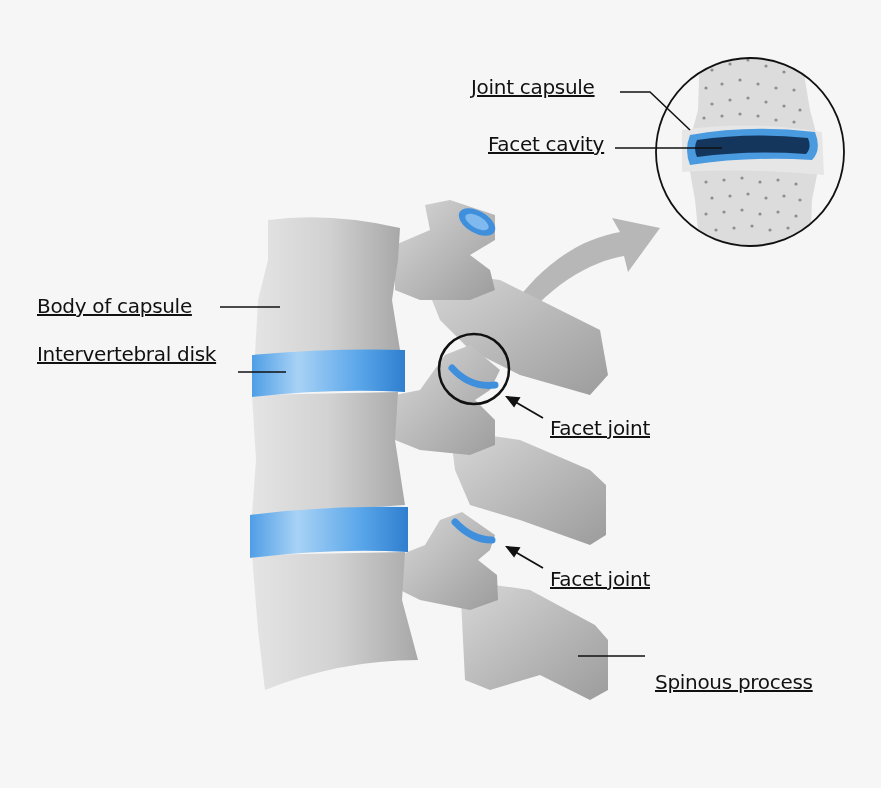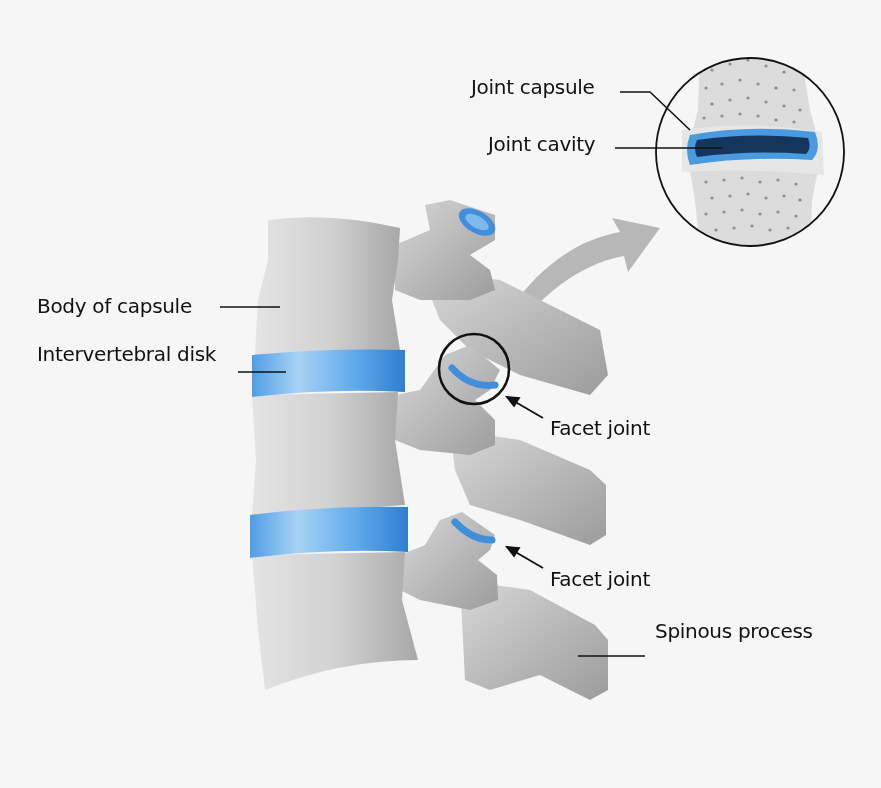--- a/index.html
+++ b/index.html
@@ -1,18 +1,18 @@
 <!DOCTYPE html>
 <html><head>
 <meta charset="utf-8">
 <style>
   html,body{margin:0;padding:0;background:#f6f6f6;}
   body{width:881px;height:788px;position:relative;overflow:hidden;font-family:"DejaVu Sans",sans-serif;}
   svg{position:absolute;left:0;top:0;}
-  .lbl{position:absolute;font-size:20px;color:#111;white-space:nowrap;letter-spacing:-0.3px;}
+  .lbl{position:absolute;font-size:20px;color:#111;white-space:nowrap;letter-spacing:-0.3px;text-decoration:underline;}
 </style>
 </head>
 <body>
 
 <svg width="881" height="788" viewBox="0 0 881 788">
   <defs>
     <linearGradient id="boneG" x1="0" x2="1" y1="0" y2="0">
       <stop offset="0" stop-color="#e4e4e4"></stop>
       <stop offset="0.5" stop-color="#d2d2d2"></stop>
       <stop offset="1" stop-color="#a8a8a8"></stop>
@@ -148,15 +148,15 @@
     <path d="M507,397 L519,398 L514,406 Z"></path>
     <line x1="543" y1="568" x2="512" y2="550"></line>
     <path d="M507,547 L519,548 L514,556 Z"></path>
   </g>
 </svg>
 
 <div class="lbl" style="left:37px;top:294px;">Body of capsule</div>
 <div class="lbl" style="left:37px;top:342px;">Intervertebral disk</div>
 <div class="lbl" style="left:550px;top:416px;">Facet joint</div>
 <div class="lbl" style="left:550px;top:567px;">Facet joint</div>
-<div class="lbl" style="left:655px;top:619px;text-align:right;">Spinous process</div>
+<div class="lbl" style="left:655px;top:670px;text-align:right;">Spinous process</div>
 <div class="lbl" style="left:471px;top:75px;">Joint capsule</div>
-<div class="lbl" style="left:488px;top:132px;">Joint cavity</div>
+<div class="lbl" style="left:488px;top:132px;">Facet cavity</div>
 
 </body></html>

